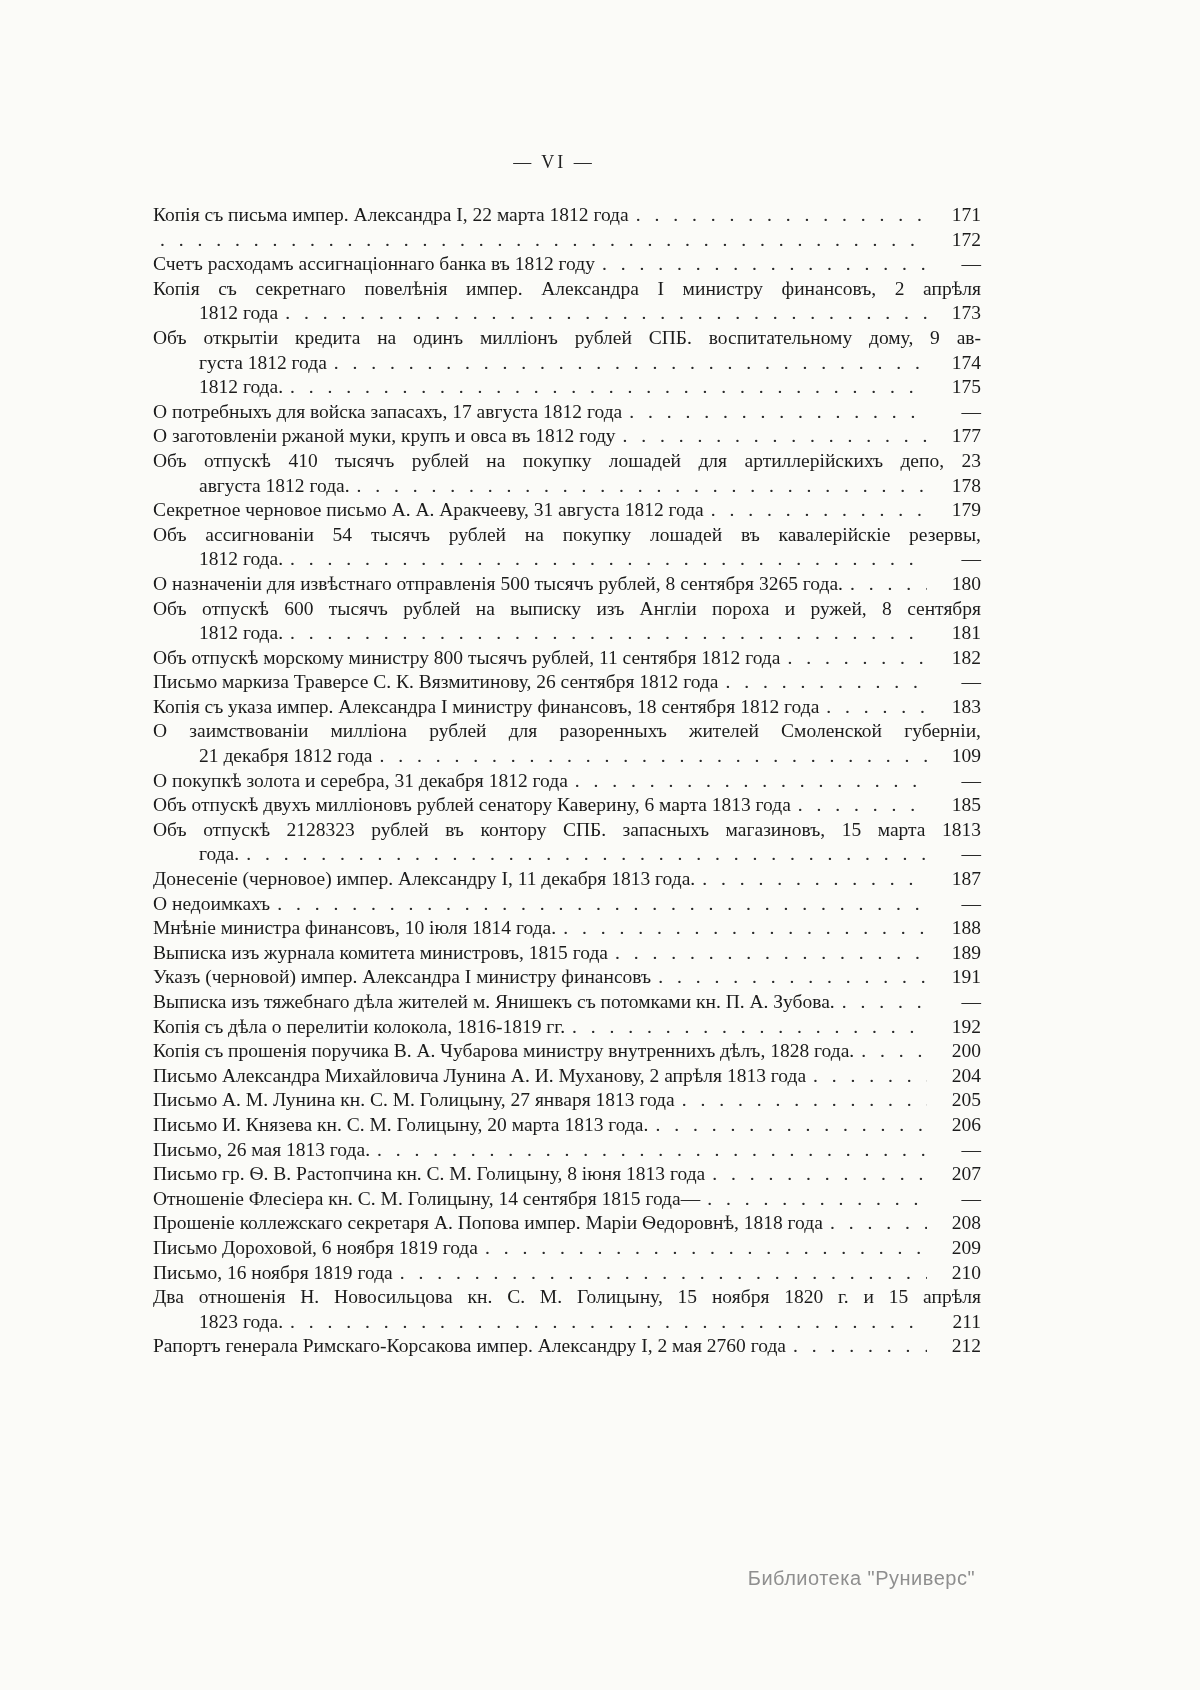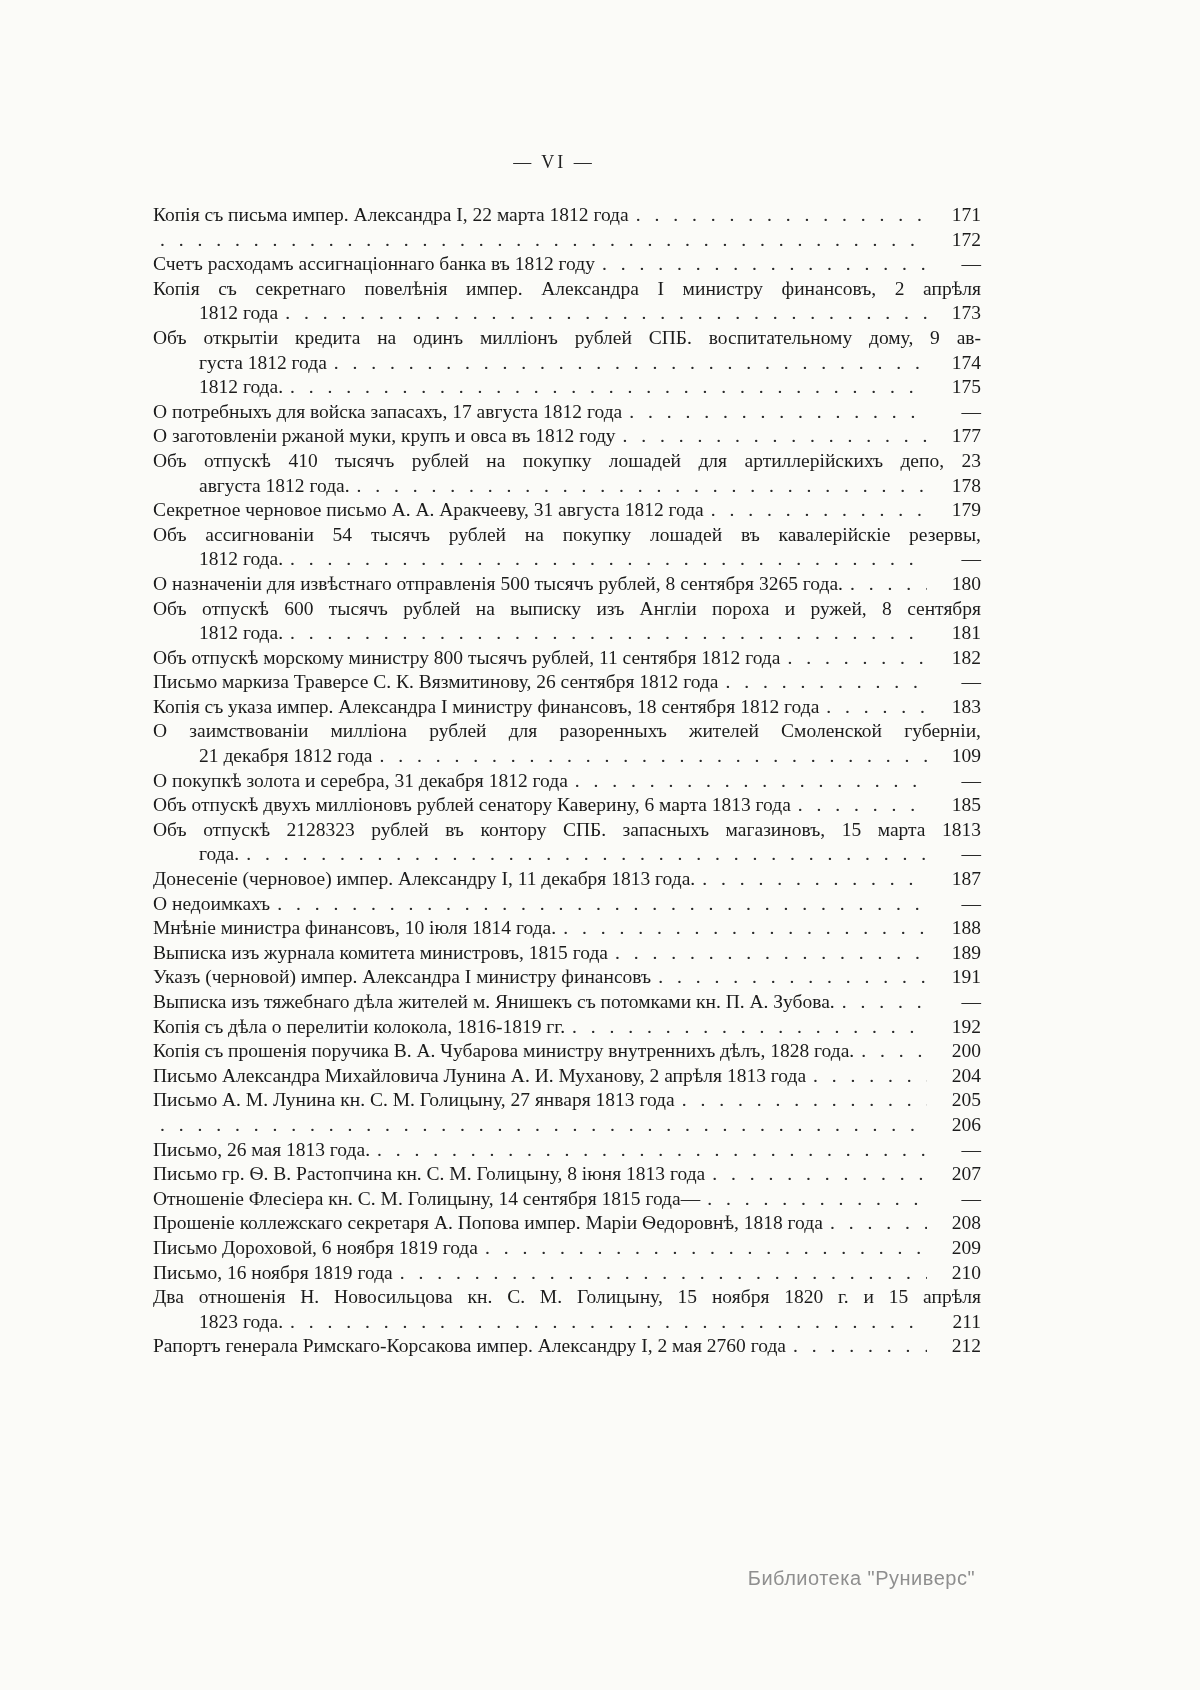--- a/index.html
+++ b/index.html
@@ -294,20 +294,21 @@
       </div>
       <div class="entry">
         <div class="line last">
           <span class="lt">Письмо А. М. Лунина кн. С. М. Голицыну, 27 января 1813 года</span>
           <span class="leader"></span>
           <span class="pg">205</span>
         </div>
       </div>
       <div class="entry">
         <div class="line last">
+          <span class="lt">Письмо И. Князева кн. С. М. Голицыну, 20 марта 1813 года.</span>
           <span class="leader"></span>
           <span class="pg">206</span>
         </div>
       </div>
       <div class="entry">
         <div class="line last">
           <span class="lt">Письмо, 26 мая 1813 года.</span>
           <span class="leader"></span>
           <span class="pg">—</span>
         </div>

